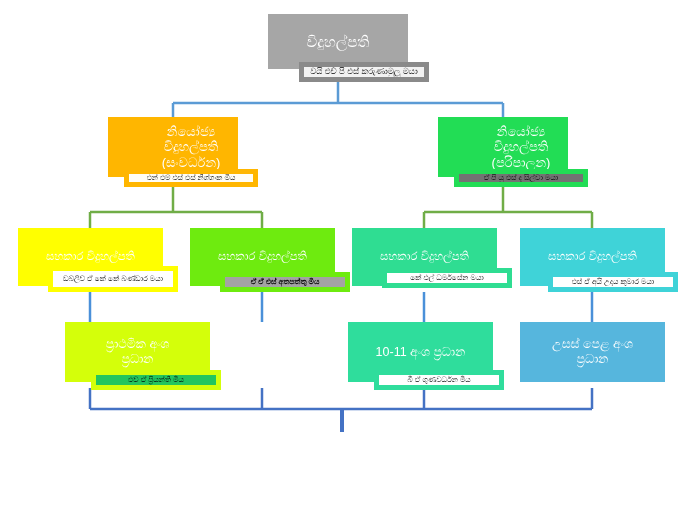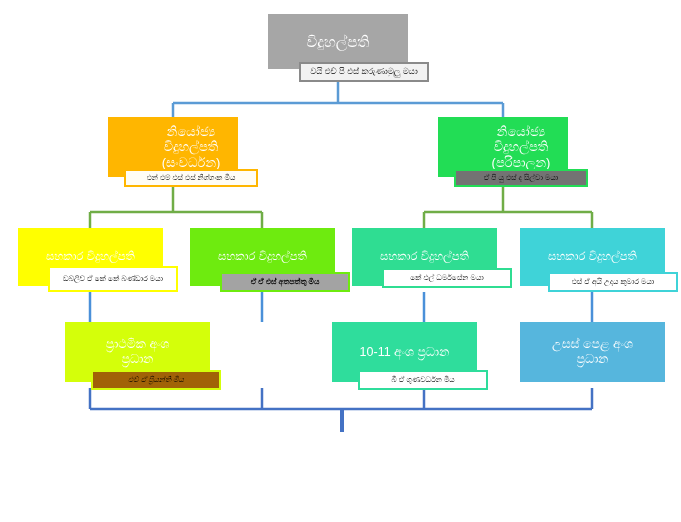--- a/index.html
+++ b/index.html
@@ -49,21 +49,21 @@
     padding: 3px 4px;
   }
   .node-box span {
     display: block;
     width: 100%;
   }
   .node-label {
     position: absolute;
     box-sizing: border-box;
     background: #f4f7fb;
-    border: 2px solid #7f1d1d;
+    border: 5px solid #7f1d1d;
     color: #000000;
     display: flex;
     align-items: center;
     justify-content: center;
     line-height: 1.15;
     padding: 1px 3px;
     overflow: hidden;
   }
 
   
@@ -116,25 +116,25 @@
 
   
   .n-l4 { width: 145px; height: 60px; top: 322px; }
   .n-l4 .node-box { height: 60px; font-size: 12.5px; }
   .n-l4 .node-label {
     left: 26px; top: 48px; width: 130px; height: 20px;
     font-size: 7.5px;
   }
   .n-sec1 { left: 18px; margin-left: 47px; }
   .n-sec1 .node-box { background: #d4ff0a; }
-  .n-sec1 .node-label { background: #a16207; border-color: #d4ff0a; font-style: italic; }
+  .n-sec1 .node-label { background: #22c55e; border-color: #d4ff0a; }
   .n-sec2 { left: 190px; }
   .n-sec2 .node-box { background: #22dd22; }
   .n-sec2 .node-label { background: #ffffff; border-color: #22dd22; }
-  .n-sec3 { left: 332px; }
+  .n-sec3 { left: 348px; }
   .n-sec3 .node-box { background: #2fdd9c; }
   .n-sec3 .node-label { background: #ffffff; border-color: #2fdd9c; }
   .n-sec4 { left: 520px; }
   .n-sec4 .node-box { background: #56b6dd; }
   .n-sec4 .node-label { left: 22px; background: #ffffff; border-color: #56b6dd; }
 
   
   .n-teacher { left: 277px; top: 432px; width: 130px; height: 58px; }
   .n-teacher .node-box {
     height: 58px;

